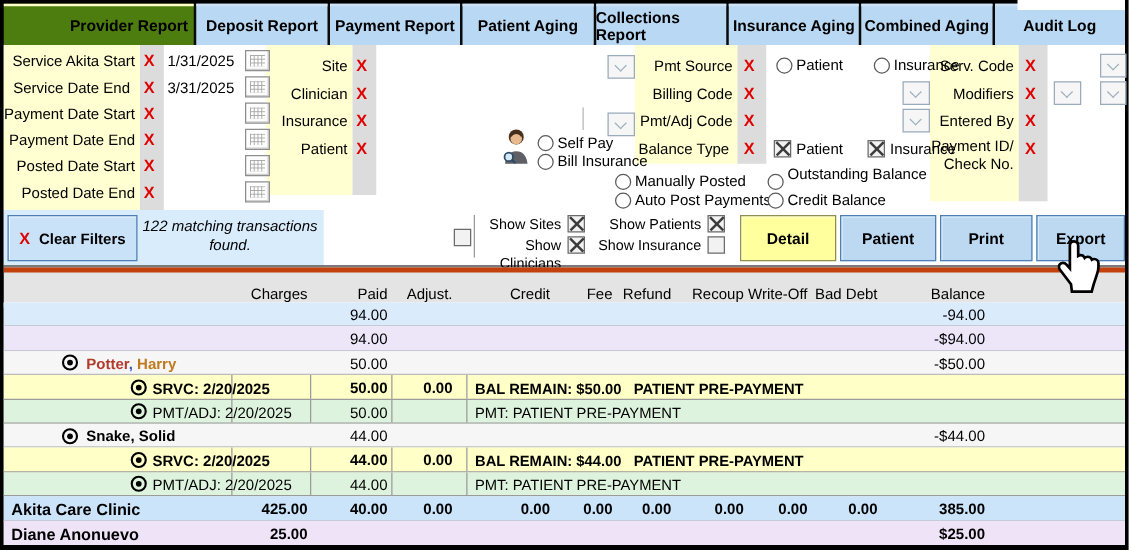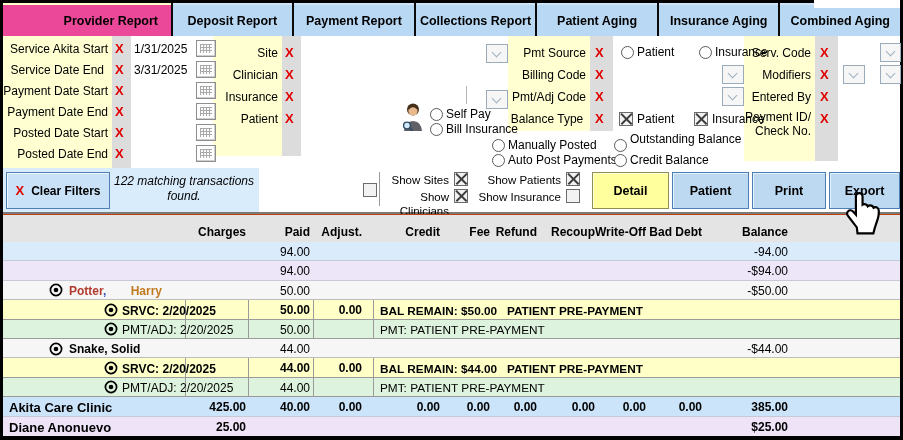--- a/index.html
+++ b/index.html
@@ -1,20 +1,20 @@
 <!DOCTYPE html>
 <html><head>
 <meta charset="utf-8">
 <style>
   html,body{margin:0;padding:0;background:#fff;}
   .screen{position:relative;width:903px;height:440px;background:#000;font-family:"Liberation Sans",sans-serif;overflow:hidden;}
   
   .tabbar{position:absolute;left:3px;top:3px;right:3px;height:33px;background:#0a0a0a;display:flex;gap:2px;}
   .tab{flex:1;background:#b9d8f3;display:flex;align-items:center;justify-content:center;font-weight:bold;font-size:12.5px;color:#000;border-top:2px solid #cfe3f7;cursor:default;}
-  .tab.active{background:#ec4899;border-top:2px solid #ffffc9;padding-left:48px;}
+  .tab.active{background:#4d7c0f;border-top:2px solid #ffffc9;padding-left:48px;}
   .corner{position:absolute;right:3px;top:0;width:86px;height:8px;background:#fff;}
   
   .filters{position:absolute;left:3px;top:36px;right:3px;height:132px;background:#fff;font-size:12px;}
   .yellow{position:absolute;background:#ffffd2;}
   .graystrip{position:absolute;background:#dcdcdc;}
   .flabel{position:absolute;text-align:right;color:#000;white-space:pre-line;line-height:14px;}
   .xmark{position:absolute;color:#e10000;font-weight:bold;font-size:13px;cursor:pointer;}
   .fvalue{position:absolute;color:#000;}
   .cal{position:absolute;width:18px;height:15px;background:#fdfdfd;border:1px solid #8e8e8e;box-shadow:inset -1px -1px 0 #cfcfcf,inset 1px 1px 0 #ffffff;cursor:pointer;}
   .cal::before{content:"";position:absolute;left:3px;top:3px;right:3px;bottom:3px;background-image:linear-gradient(#a9a9a9 1px,transparent 1px),linear-gradient(90deg,#a9a9a9 1px,transparent 1px);background-size:3px 3px;}
@@ -31,45 +31,46 @@
   .toolbar{position:absolute;left:3px;top:168px;right:3px;height:44px;background:#fff;border-bottom:2px solid #7a7a7a;font-size:12px;}
   .infopanel{position:absolute;left:0;top:0;width:256px;height:44px;background:#d9ecfc;}
   .clearbtn{position:absolute;left:3px;top:4px;width:102px;height:35px;background:#c9e2f8;border:1px solid #4d7fb5;box-shadow:inset 1px 1px 0 #eef6ff;display:flex;align-items:center;justify-content:center;gap:7px;font-weight:bold;cursor:pointer;}
   .clearbtn .bx{color:#e10000;font-weight:bold;font-size:13px;}
   .matchinfo{position:absolute;left:108px;top:6px;width:146px;text-align:center;font-style:italic;white-space:pre-line;line-height:15px;}
   .grouplabel{position:absolute;text-align:right;white-space:pre-line;line-height:14px;}
   .btn{position:absolute;height:35px;top:4px;display:flex;align-items:center;justify-content:center;font-weight:bold;font-size:12.5px;cursor:pointer;}
   .btn.blue{background:#bdd9f2;border:1px solid #4d7fb5;box-shadow:inset 1px 1px 0 #e4f1fc;}
   .btn.yellowb{background:#ffff9e;border:1px solid #8f8f55;box-shadow:inset 1px 1px 0 #ffffd8;}
   
-  .thead{position:absolute;left:3px;top:214px;right:3px;height:28px;background:#e4e4e4;border-top:1px solid #c2410c;font-size:12px;font-weight:bold;text-align:right;}
+  .thead{position:absolute;left:3px;top:214px;right:3px;height:28px;background:#e4e4e4;border-top:4px solid #c2410c;font-size:12px;font-weight:normal;text-align:right;}
   .thead span{position:absolute;bottom:4px;}
   .tbody{position:absolute;left:3px;top:242px;right:3px;height:194px;background:#fff;padding-left:30px;}
   .trow{position:absolute;left:0;right:0;font-size:12px;}
   .num{position:absolute;top:3px;}
   .msg{position:absolute;left:377px;top:3.5px;white-space:pre;font-size:11.8px;}
   .vb{position:absolute;top:0;bottom:0;width:1px;background:#9b9b9b;}
   .eye{position:absolute;top:2.5px;cursor:pointer;}
   .rowname{position:absolute;top:3px;font-weight:bold;}
   .dlabel{position:absolute;left:119px;top:3.5px;}
   .hand{position:absolute;left:846px;top:191px;z-index:60;pointer-events:none;}
 </style>
 </head>
 <body>
 
 <div class="screen">
 
   <div class="tabbar">
     <div class="tab active">Provider Report</div>
     <div class="tab">Deposit Report</div>
     <div class="tab">Payment Report</div>
+    <div class="tab">Patient Aging</div>
     <div class="tab">Collections Report</div>
-    <div class="tab">Patient Aging</div>
     <div class="tab">Insurance Aging</div>
     <div class="tab">Combined Aging</div>
+    <div class="tab">Audit Log</div>
   </div>
   <div class="corner"></div>
 
   <div class="filters">
 
     <div class="yellow" style="left:0;top:0;width:109px;height:132px;"></div>
     <div class="graystrip" style="left:109px;top:0;width:19px;height:132px;"></div>
     <div class="yellow" style="left:210px;top:0;width:69px;height:120px;"></div>
     <div class="graystrip" style="left:279px;top:0;width:19px;height:120px;"></div>
     <div class="yellow" style="left:505px;top:0;width:82px;height:95px;"></div>
@@ -234,21 +235,21 @@
       <span class="num" style="right:112px;">-$94.00</span>
     </div>
 
     <div class="trow" style="top:38.8px;height:19.4px;background:#f6f6f6;border-bottom:1px solid #bdbdbd;box-sizing:border-box;">
       <span class="eye" style="left:46px;">
         <svg width="14" height="14" viewBox="0 0 14 14">
             <circle cx="7" cy="7" r="5.6" fill="none" stroke="#000" stroke-width="1.7"></circle>
             <circle cx="7" cy="7" r="2.3" fill="#000"></circle>
           </svg>
       </span>
-      <span class="rowname" style="left:66px;"><span style="color: rgb(178, 59, 46);">Potter</span><span style="color: rgb(58, 87, 181);">, </span><span style="color: rgb(192, 122, 31); margin-left: 21px;">Harry</span></span>
+      <span class="rowname" style="left:66px;"><span style="color: rgb(178, 59, 46);">Potter</span><span style="color: rgb(58, 87, 181);">, </span><span style="color: rgb(192, 122, 31);">Harry</span></span>
       <span class="num" style="right:590px;">50.00</span>
       <span class="num" style="right:112px;">-$50.00</span>
     </div>
 
     <div class="trow" style="top:58.2px;height:19.4px;background:#ffffc8;border-bottom:1px solid #9b9b9b;box-sizing:border-box;">
       <div class="vb" style="left:182px;"></div>
         <div class="vb" style="left:245px;"></div>
         <div class="vb" style="left:310px;"></div>
         <div class="vb" style="left:370px;"></div>
       <span class="eye" style="left:101px;">

